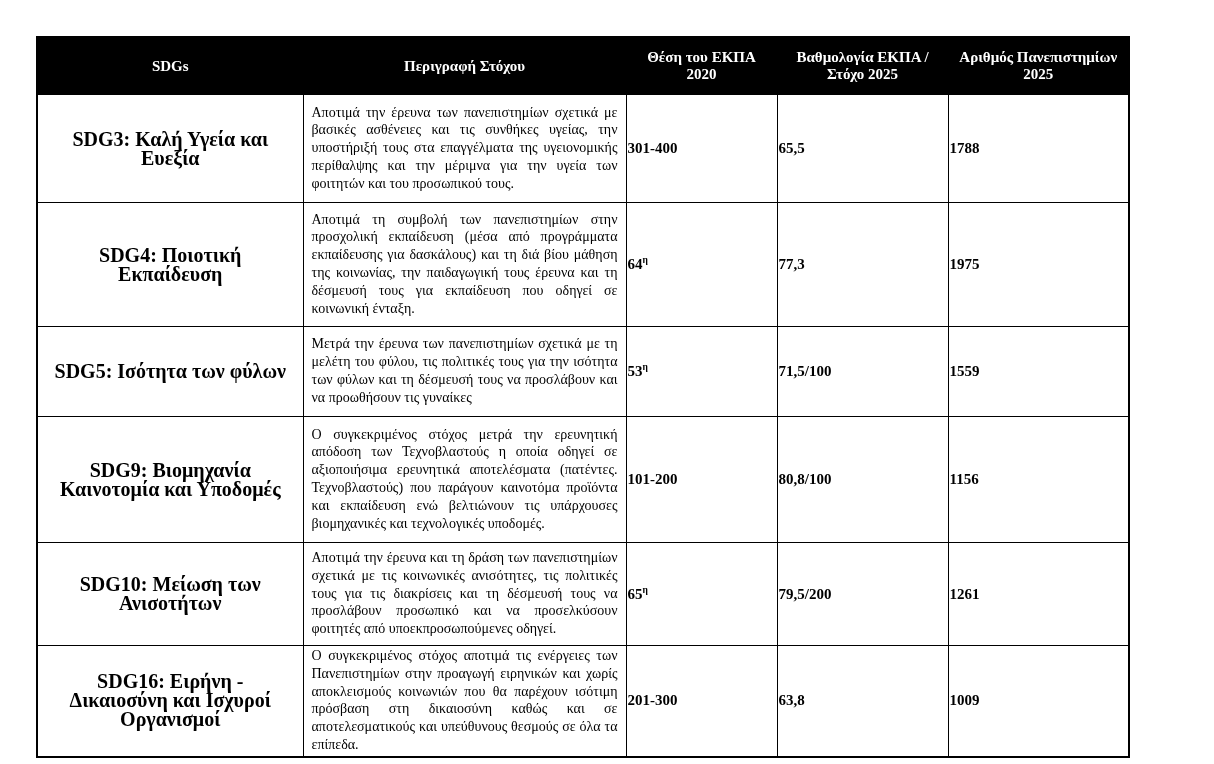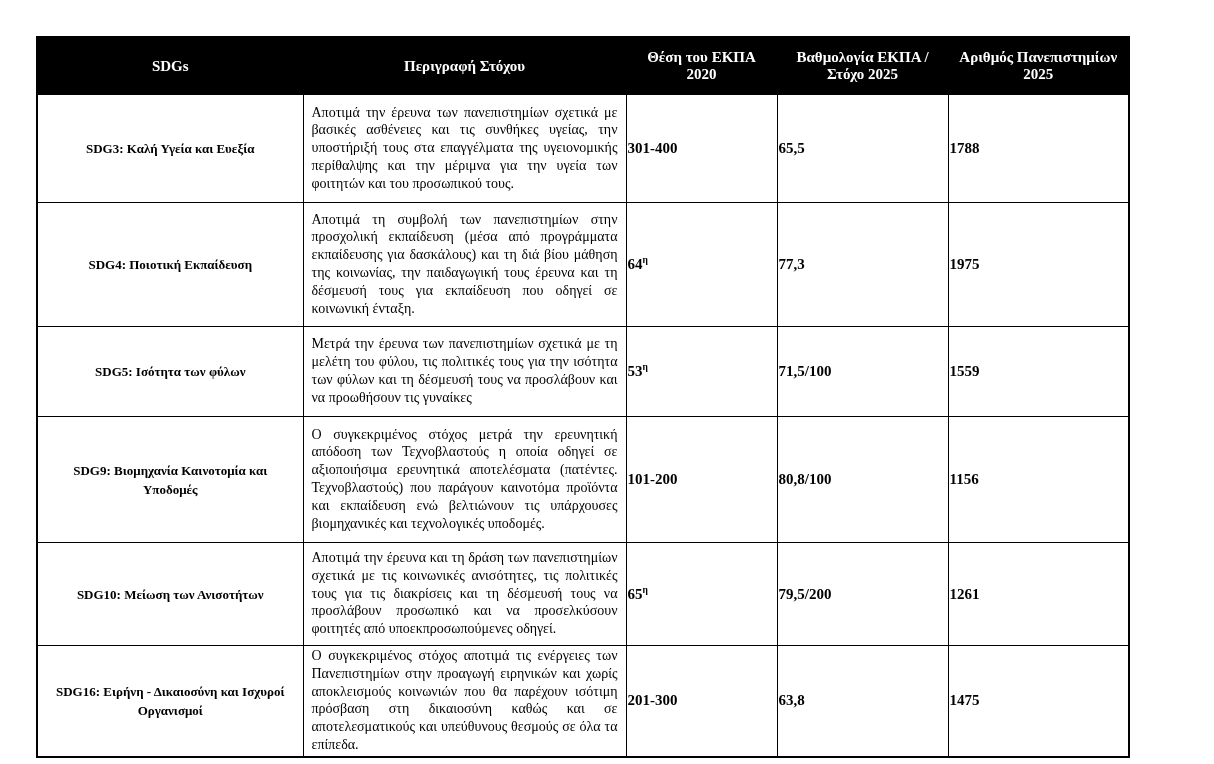--- a/index.html
+++ b/index.html
@@ -49,21 +49,21 @@
   tbody tr:nth-child(3) { height: 90px;  }
   tbody tr:nth-child(4) { height: 126px; }
   tbody tr:nth-child(5) { height: 103px; }
   tbody tr:nth-child(6) { height: 105px; }
   tbody tr:nth-child(7) { height: 9px;   }
 
   td.sdg-cell {
     font-weight: bold;
     text-align: center;
     vertical-align: middle;
-    font-size: 13px;
+    font-size: 20px;
     line-height: 19px;
     padding: 2px 10px;
   }
   td.desc-cell {
     font-size: 14px;
     line-height: 17.8px;
     text-align: justify;
     vertical-align: middle;
     padding: 1px 8px 2px 8px;
   }
@@ -139,17 +139,17 @@
       <td class="desc-cell"><span>Αποτιμά την έρευνα και τη δράση των πανεπιστημίων σχετικά με τις κοινωνικές ανισότητες, τις πολιτικές τους για τις διακρίσεις και τη δέσμευσή τους να προσλάβουν προσωπικό και να προσελκύσουν φοιτητές από </span><span class="misspell">υποεκπροσωπούμενες</span><span> οδηγεί.</span></td>
       <td class="val-cell"><span>65</span><sup>η</sup></td>
       <td class="val-cell">79,5/200</td>
       <td class="val-cell">1261</td>
     </tr>
     <tr>
       <td class="sdg-cell">SDG16: Ειρήνη - Δικαιοσύνη και Ισχυροί Οργανισμοί</td>
       <td class="desc-cell"><span>Ο συγκεκριμένος στόχος αποτιμά τις ενέργειες των Πανεπιστημίων στην προαγωγή ειρηνικών και χωρίς αποκλεισμούς κοινωνιών που θα παρέχουν ισότιμη πρόσβαση στη δικαιοσύνη καθώς και σε αποτελεσματικούς και υπεύθυνους θεσμούς σε όλα τα επίπεδα.</span><span class="misspell"></span><span></span></td>
       <td class="val-cell"><span>201-300</span><sup></sup></td>
       <td class="val-cell">63,8</td>
-      <td class="val-cell">1475</td>
+      <td class="val-cell">1009</td>
     </tr>
 
   </tbody>
 </table>
 
 </body></html>

